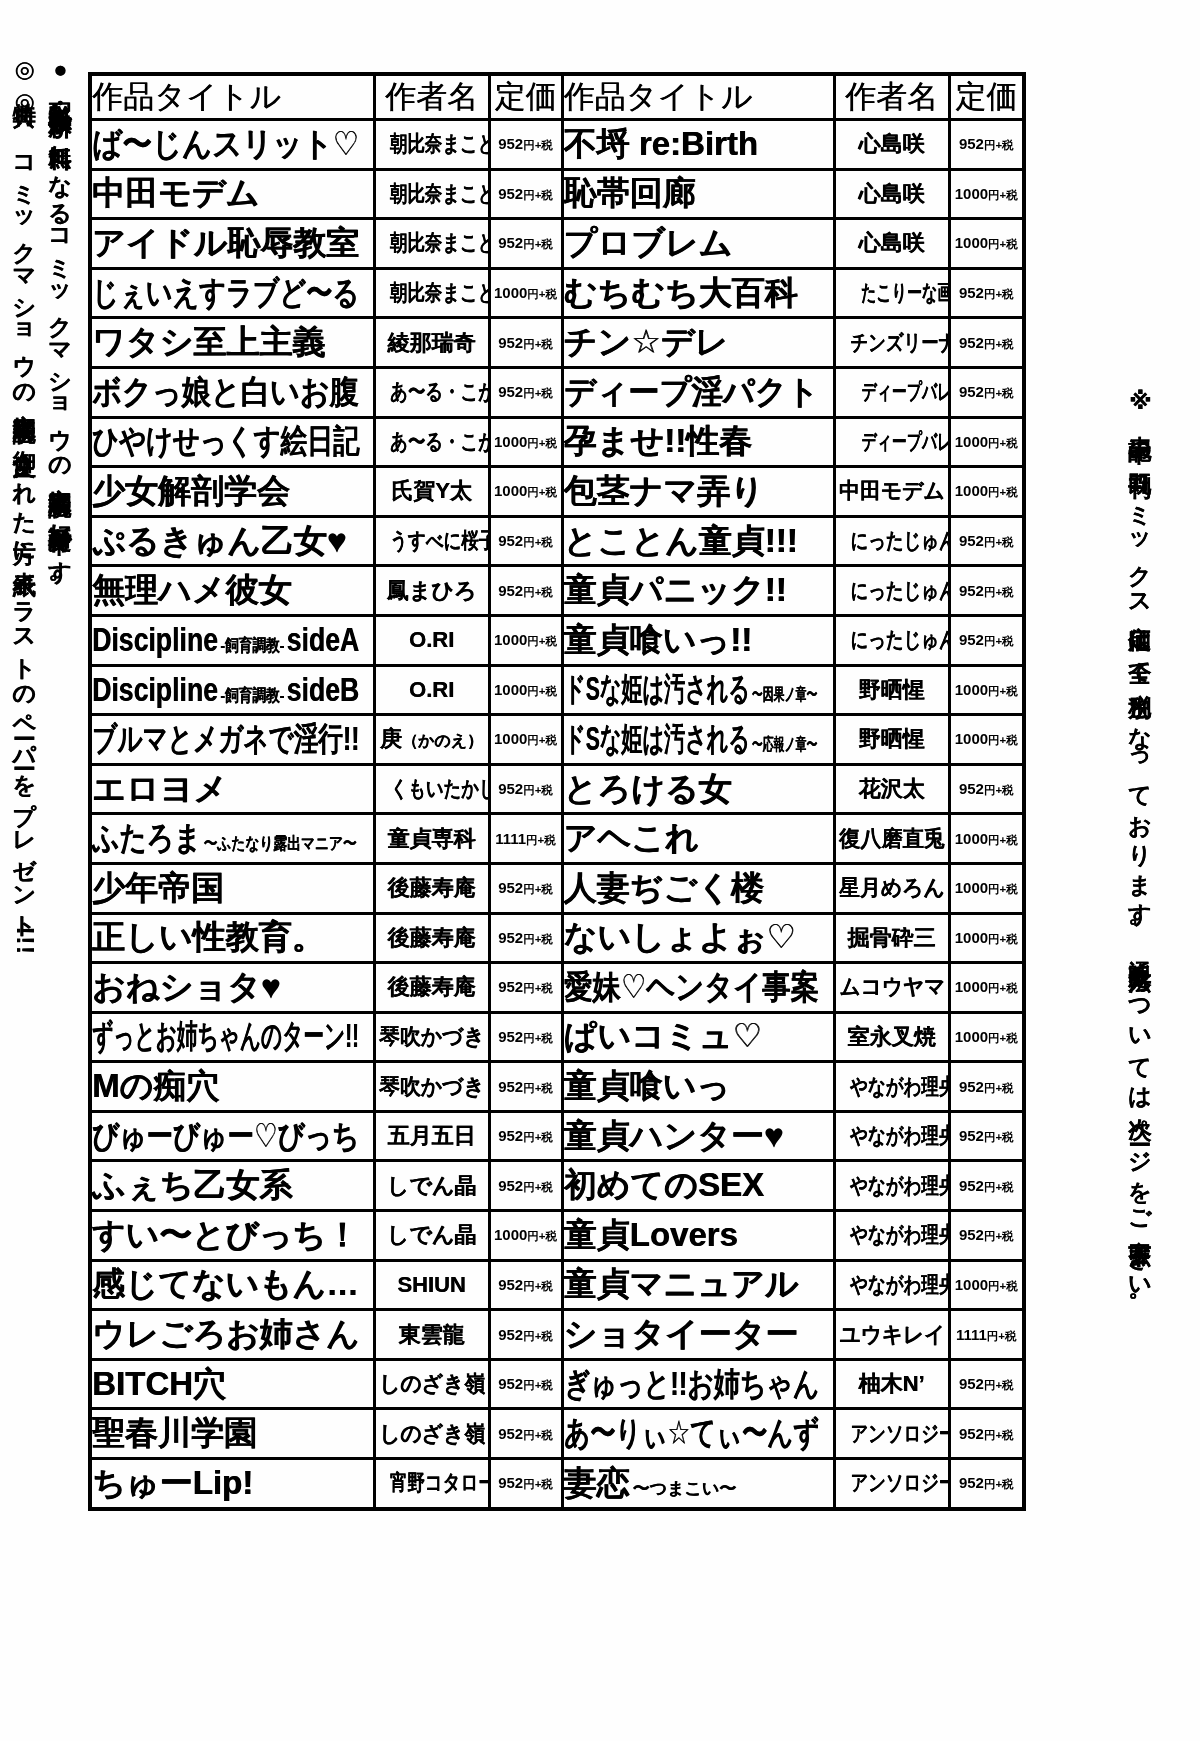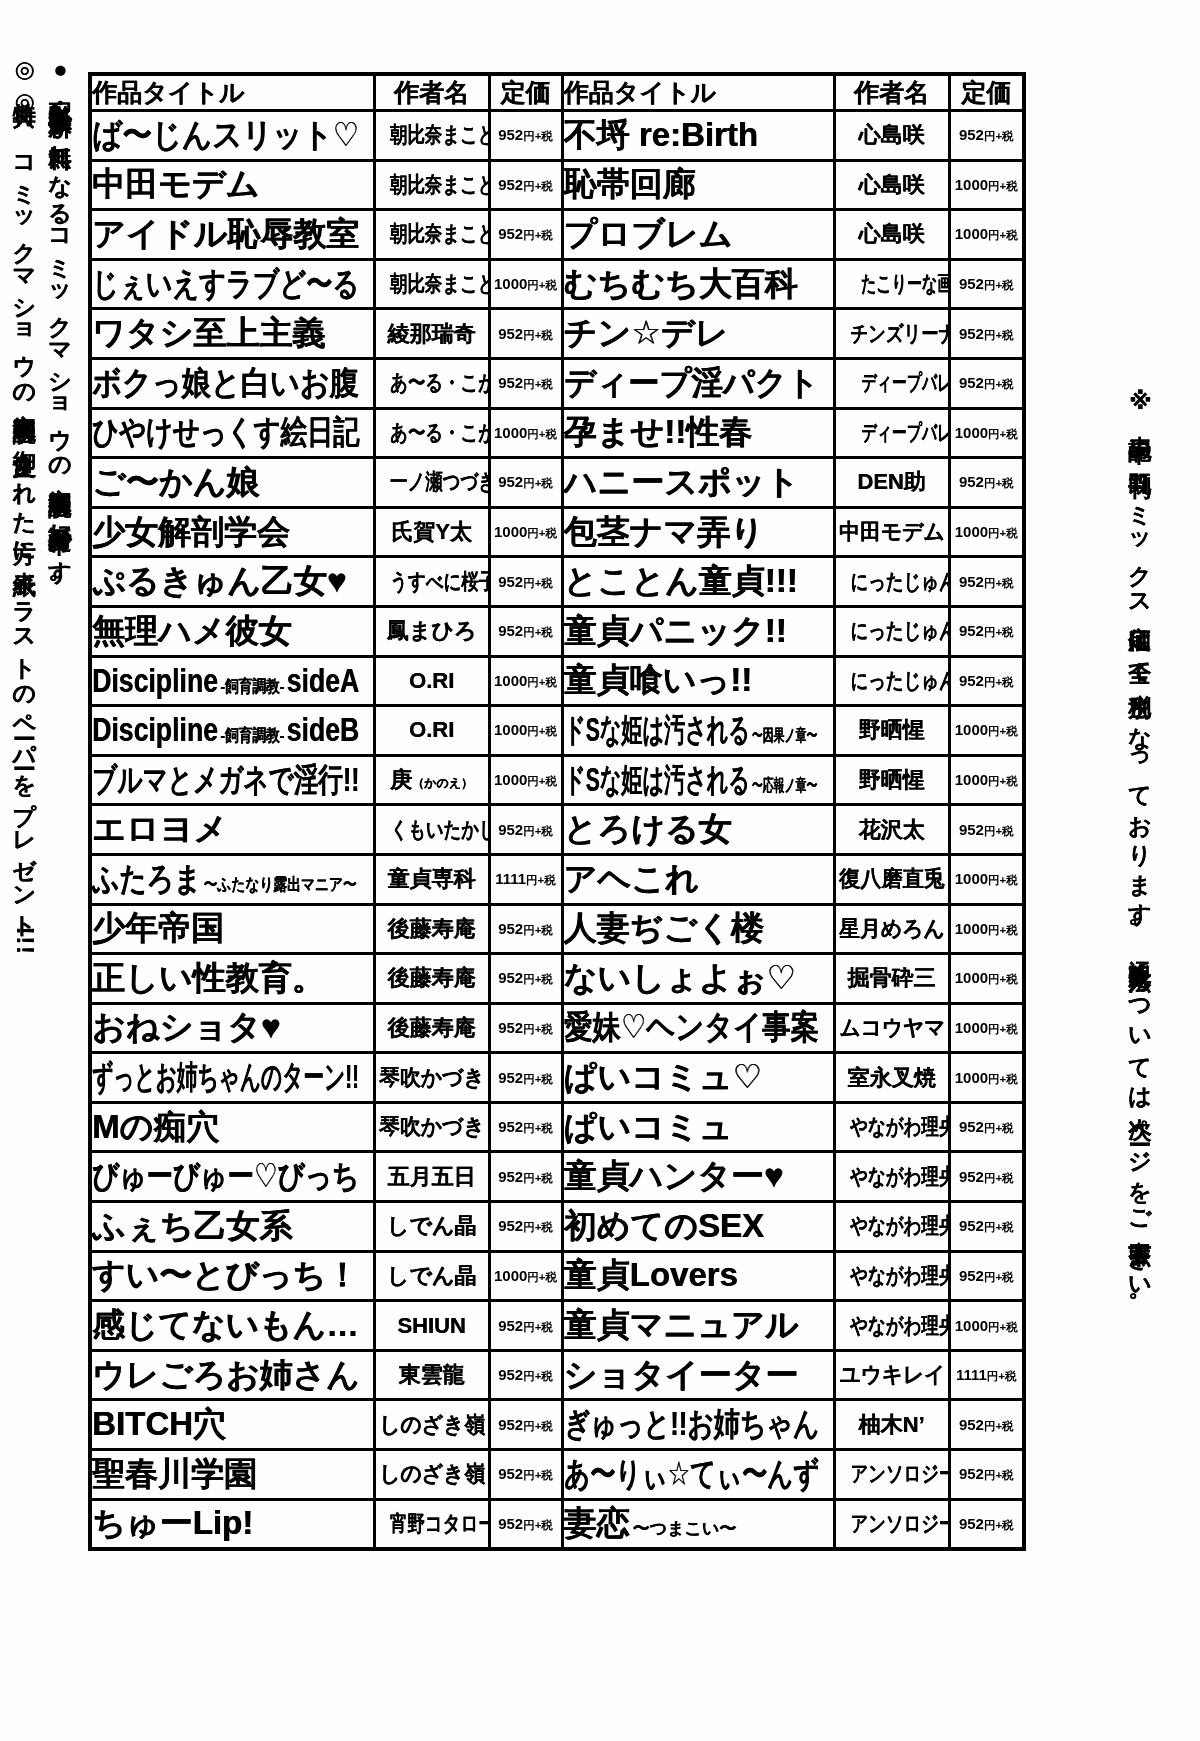--- a/index.html
+++ b/index.html
@@ -6,30 +6,30 @@
   .page{position:relative;width:1200px;height:1741px;background:#fefefe;color:#000;
         font-family:"Liberation Sans","DejaVu Sans",sans-serif;overflow:hidden;}
   
   .page-title{position:absolute;top:0;left:88px;width:934px;margin:0;text-align:center;
               font-size:52px;font-weight:900;letter-spacing:2px;
               text-shadow:1px 0 #000,-0.5px 0 #000;white-space:nowrap;}
   
   table.catalog{position:absolute;left:88px;top:72px;width:934px;border-collapse:collapse;
                 table-layout:fixed;border:4px solid #000;}
   table.catalog th,table.catalog td{border:3px solid #000;padding:0;overflow:hidden;vertical-align:middle;}
-  thead th{height:32px;font-size:25px;font-weight:700;text-shadow:0.5px 0 #000;white-space:nowrap;}
+  thead th{height:32px;font-size:31px;font-weight:400;text-shadow:0.5px 0 #000;white-space:nowrap;}
   th.h-title{text-align:left;padding-left:8px;}
   tbody td{height:46.6px;}
   td.c-title{text-align:left;padding:0 4px 0 8px;font-size:33px;font-weight:800;white-space:nowrap;
              text-shadow:0.6px 0 #000;}
   .t-wrap{display:inline-block;white-space:nowrap;}
   .t-small{font-size:17px;margin:0 3px;}
   td.c-author{text-align:center;font-size:22px;font-weight:800;white-space:nowrap;text-shadow:0.4px 0 #000;}
   .a-wrap{display:inline-block;white-space:nowrap;}
-  .a-small{font-size:12px;}
+  .a-small{font-size:16px;}
   td.c-price{text-align:center;font-size:15px;font-weight:800;white-space:nowrap;}
   .p-suf{font-size:11.5px;}
   
   .left-notes{position:absolute;top:56px;left:6px;height:1675px;writing-mode:vertical-rl;
               font-size:23px;font-weight:800;letter-spacing:2px;line-height:1.55;
               text-shadow:0.4px 0 #000;}
   .left-notes .note{display:block;white-space:nowrap;}
   .right-note{position:absolute;top:388px;left:1124px;height:1350px;writing-mode:vertical-rl;
               font-size:23px;font-weight:800;letter-spacing:3px;line-height:1.4;
               text-shadow:0.4px 0 #000;white-space:nowrap;}
@@ -117,28 +117,20 @@
         </tr>
         <tr>
           <td class="c-title"><span class="t-wrap" style="transform: scaleX(0.797015); transform-origin: left center;"><span class="t-main">ひやけせっくす絵日記</span></span></td>
           <td class="c-author"><span class="a-wrap" style="transform: scaleX(0.791045); transform-origin: center center;"><span>あ〜る・こが</span></span></td>
           <td class="c-price"><span class="p-num">1000</span><span class="p-suf">円+税</span></td>
           <td class="c-title"><span class="t-wrap"><span class="t-main">孕ませ!!性春</span></span></td>
           <td class="c-author"><span class="a-wrap" style="transform: scaleX(0.675159); transform-origin: center center;"><span>ディープバレー</span></span></td>
           <td class="c-price"><span class="p-num">1000</span><span class="p-suf">円+税</span></td>
         </tr>
         <tr>
-          <td class="c-title"><span class="t-wrap"><span class="t-main">ご〜かん娘</span></span></td>
-          <td class="c-author"><span class="a-wrap" style="transform: scaleX(0.791045); transform-origin: center center;"><span>一ノ瀬つづき</span></span></td>
-          <td class="c-price"><span class="p-num">952</span><span class="p-suf">円+税</span></td>
-          <td class="c-title"><span class="t-wrap"><span class="t-main">ハニースポット</span></span></td>
-          <td class="c-author"><span class="a-wrap"><span>DEN助</span></span></td>
-          <td class="c-price"><span class="p-num">952</span><span class="p-suf">円+税</span></td>
-        </tr>
-        <tr>
           <td class="c-title"><span class="t-wrap"><span class="t-main">少女解剖学会</span></span></td>
           <td class="c-author"><span class="a-wrap"><span>氏賀Y太</span></span></td>
           <td class="c-price"><span class="p-num">1000</span><span class="p-suf">円+税</span></td>
           <td class="c-title"><span class="t-wrap"><span class="t-main">包茎ナマ弄り</span></span></td>
           <td class="c-author"><span class="a-wrap" style="transform: scaleX(0.946429); transform-origin: center center;"><span>中田モデム</span></span></td>
           <td class="c-price"><span class="p-num">1000</span><span class="p-suf">円+税</span></td>
         </tr>
         <tr>
           <td class="c-title"><span class="t-wrap"><span class="t-main">ぷるきゅん乙女♥</span></span></td>
           <td class="c-author"><span class="a-wrap" style="transform: scaleX(0.791045); transform-origin: center center;"><span>うすべに桜子</span></span></td>
@@ -224,21 +216,21 @@
           <td class="c-author"><span class="a-wrap" style="transform: scaleX(0.946429); transform-origin: center center;"><span>琴吹かづき</span></span></td>
           <td class="c-price"><span class="p-num">952</span><span class="p-suf">円+税</span></td>
           <td class="c-title"><span class="t-wrap"><span class="t-main">ぱいコミュ♡</span></span></td>
           <td class="c-author"><span class="a-wrap"><span>室永叉焼</span></span></td>
           <td class="c-price"><span class="p-num">1000</span><span class="p-suf">円+税</span></td>
         </tr>
         <tr>
           <td class="c-title"><span class="t-wrap"><span class="t-main">Mの痴穴</span></span></td>
           <td class="c-author"><span class="a-wrap" style="transform: scaleX(0.946429); transform-origin: center center;"><span>琴吹かづき</span></span></td>
           <td class="c-price"><span class="p-num">952</span><span class="p-suf">円+税</span></td>
-          <td class="c-title"><span class="t-wrap"><span class="t-main">ぱいコミュ</span></span></td>
+          <td class="c-title"><span class="t-wrap"><span class="t-main">童貞喰いっ</span></span></td>
           <td class="c-author"><span class="a-wrap" style="transform: scaleX(0.791045); transform-origin: center center;"><span>やながわ理央</span></span></td>
           <td class="c-price"><span class="p-num">952</span><span class="p-suf">円+税</span></td>
         </tr>
         <tr>
           <td class="c-title"><span class="t-wrap" style="transform: scaleX(0.804217); transform-origin: left center;"><span class="t-main">びゅーびゅー♡びっち</span></span></td>
           <td class="c-author"><span class="a-wrap"><span>五月五日</span></span></td>
           <td class="c-price"><span class="p-num">952</span><span class="p-suf">円+税</span></td>
           <td class="c-title"><span class="t-wrap"><span class="t-main">童貞ハンター♥</span></span></td>
           <td class="c-author"><span class="a-wrap" style="transform: scaleX(0.791045); transform-origin: center center;"><span>やながわ理央</span></span></td>
           <td class="c-price"><span class="p-num">952</span><span class="p-suf">円+税</span></td>

